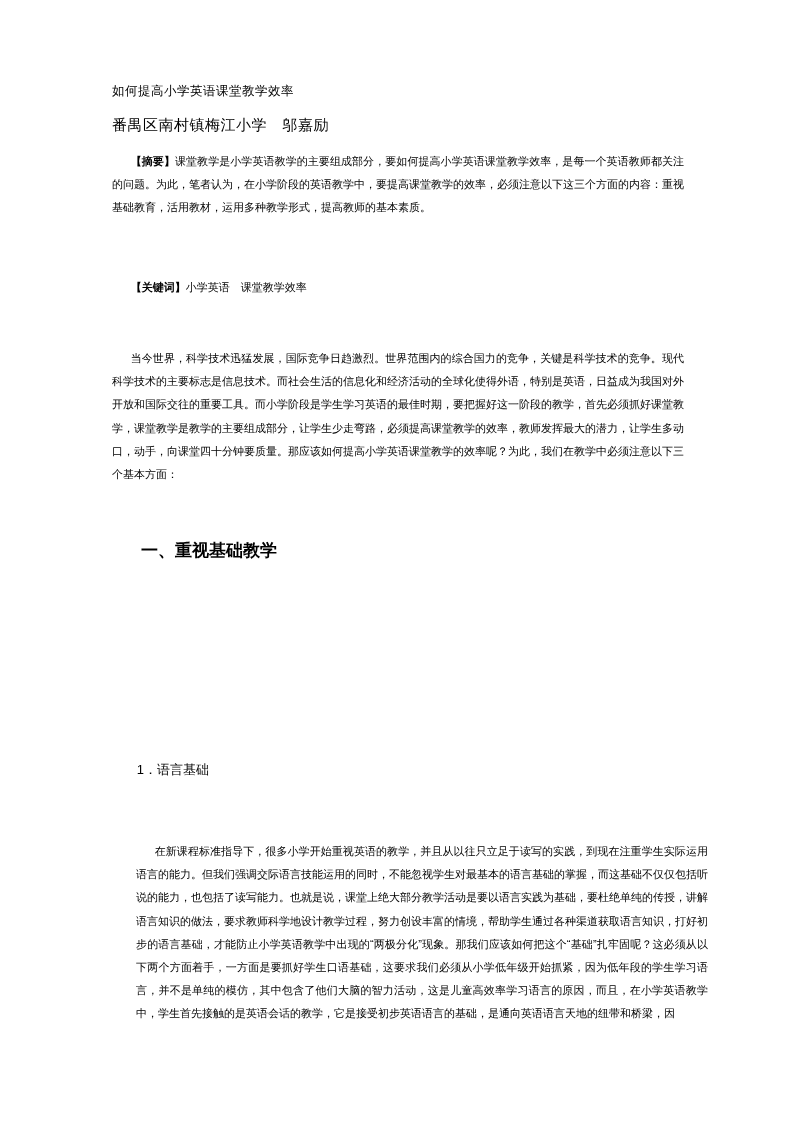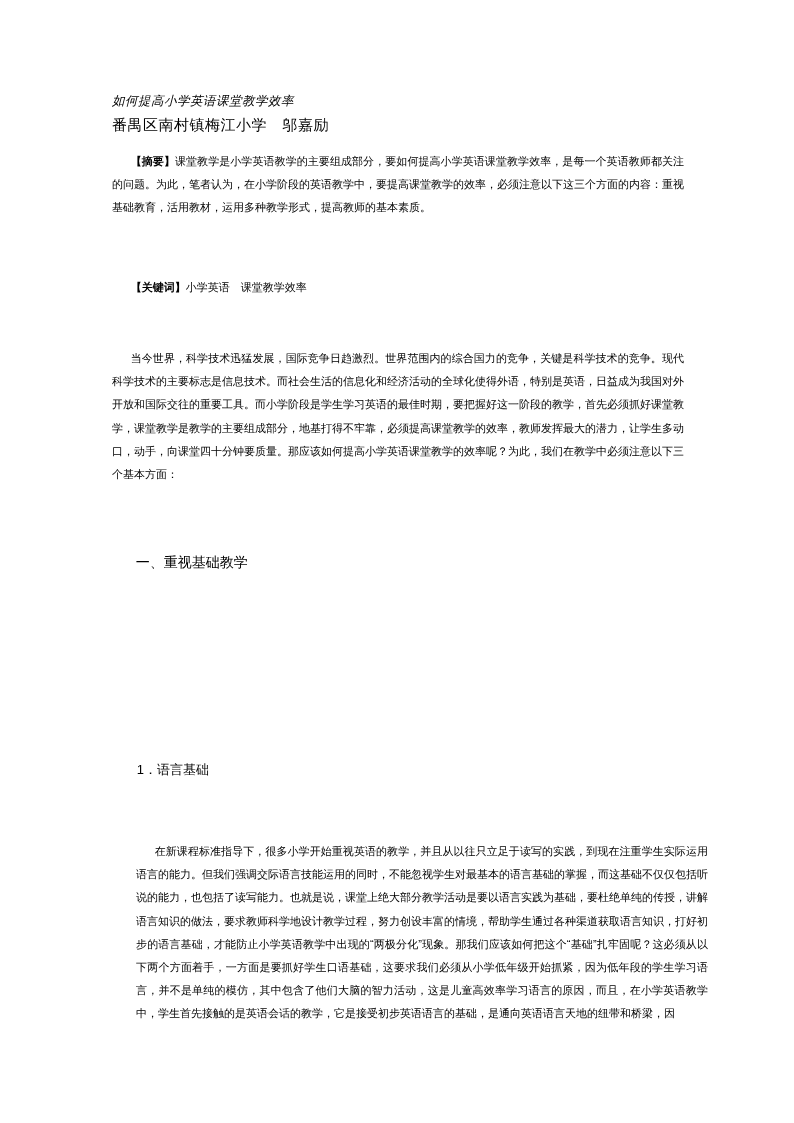--- a/index.html
+++ b/index.html
@@ -15,48 +15,47 @@
     color: #000000;
     overflow: hidden;
   }
   .block {
     position: absolute;
     left: 112px;
     width: 572px;
     color: #000000;
   }
   .doc-title {
-    top: 93px;
+    top: 83px;
     font-size: 12.5px;
     line-height: 17px;
     letter-spacing: 0.5px;
-    font-style: italic;
   }
   .author-line {
     top: 114px;
     font-size: 15px;
     line-height: 22px;
     letter-spacing: 0.5px;
   }
   .para {
     font-size: 11px;
     line-height: 23.2px;
     text-align: justify;
     text-justify: inter-ideograph;
     text-indent: 1.7em;
     word-break: break-all;
   }
   .abstract-para   { top: 150px; }
   .keywords-para   { top: 276px; }
   .intro-para      { top: 347px; }
   .section-heading {
-    top: 551px;
-    font-size: 14px;
+    top: 539px;
+    font-size: 17px;
     line-height: 23px;
-    font-weight: normal;
+    font-weight: bold;
     text-indent: 1.7em;
   }
   .lead-para       { top: 618px; }
   .sub-heading {
     top: 758px;
     font-size: 13px;
     line-height: 23px;
     font-weight: normal;
     text-indent: 1.9em;
   }
@@ -69,21 +68,21 @@
 <div class="page">
 
   <div class="block doc-title">如何提高小学英语课堂教学效率</div>
 
   <div class="block author-line">番禺区南村镇梅江小学　邬嘉励</div>
 
   <p class="block para abstract-para"><span class="inline-label">【摘要】</span><span>课堂教学是小学英语教学的主要组成部分，要如何提高小学英语课堂教学效率，是每一个英语教师都关注的问题。为此，笔者认为，在小学阶段的英语教学中，要提高课堂教学的效率，必须注意以下这三个方面的内容：重视基础教育，活用教材，运用多种教学形式，提高教师的基本素质。</span></p>
 
   <p class="block para keywords-para"><span class="inline-label">【关键词】</span><span>小学英语　课堂教学效率</span></p>
 
-  <p class="block para intro-para">当今世界，科学技术迅猛发展，国际竞争日趋激烈。世界范围内的综合国力的竞争，关键是科学技术的竞争。现代科学技术的主要标志是信息技术。而社会生活的信息化和经济活动的全球化使得外语，特别是英语，日益成为我国对外开放和国际交往的重要工具。而小学阶段是学生学习英语的最佳时期，要把握好这一阶段的教学，首先必须抓好课堂教学，课堂教学是教学的主要组成部分，地基打得不牢靠，必须提高课堂教学的效率，教师发挥最大的潜力，让学生多动口，动手，向课堂四十分钟要质量。那应该如何提高小学英语课堂教学的效率呢？为此，我们在教学中必须注意以下三个基本方面：</p>
+  <p class="block para intro-para">当今世界，科学技术迅猛发展，国际竞争日趋激烈。世界范围内的综合国力的竞争，关键是科学技术的竞争。现代科学技术的主要标志是信息技术。而社会生活的信息化和经济活动的全球化使得外语，特别是英语，日益成为我国对外开放和国际交往的重要工具。而小学阶段是学生学习英语的最佳时期，要把握好这一阶段的教学，首先必须抓好课堂教学，课堂教学是教学的主要组成部分，让学生少走弯路，必须提高课堂教学的效率，教师发挥最大的潜力，让学生多动口，动手，向课堂四十分钟要质量。那应该如何提高小学英语课堂教学的效率呢？为此，我们在教学中必须注意以下三个基本方面：</p>
 
   <h2 class="block section-heading">一、重视基础教学</h2>
 
 
   <h3 class="block sub-heading">1．语言基础</h3>
 
   <p class="block para sub-para">在新课程标准指导下，很多小学开始重视英语的教学，并且从以往只立足于读写的实践，到现在注重学生实际运用语言的能力。但我们强调交际语言技能运用的同时，不能忽视学生对最基本的语言基础的掌握，而这基础不仅仅包括听说的能力，也包括了读写能力。也就是说，课堂上绝大部分教学活动是要以语言实践为基础，要杜绝单纯的传授，讲解语言知识的做法，要求教师科学地设计教学过程，努力创设丰富的情境，帮助学生通过各种渠道获取语言知识，打好初步的语言基础，才能防止小学英语教学中出现的“两极分化”现象。那我们应该如何把这个“基础”扎牢固呢？这必须从以下两个方面着手，一方面是要抓好学生口语基础，这要求我们必须从小学低年级开始抓紧，因为低年段的学生学习语言，并不是单纯的模仿，其中包含了他们大脑的智力活动，这是儿童高效率学习语言的原因，而且，在小学英语教学中，学生首先接触的是英语会话的教学，它是接受初步英语语言的基础，是通向英语语言天地的纽带和桥梁，因</p>
 
 </div>
 

